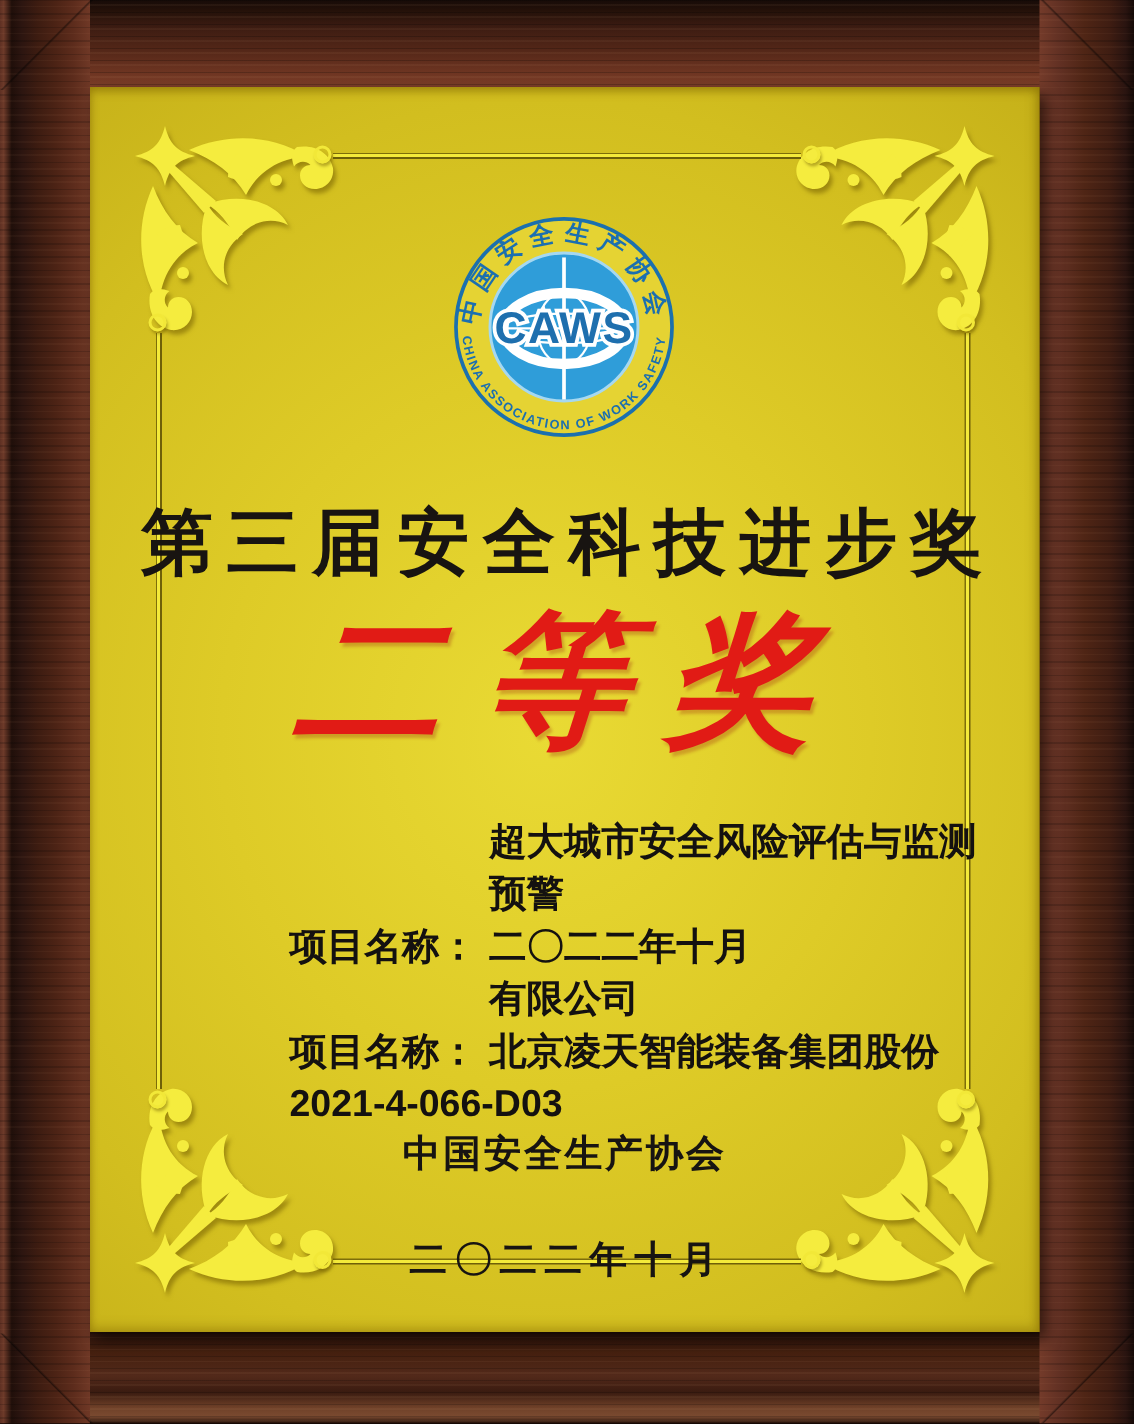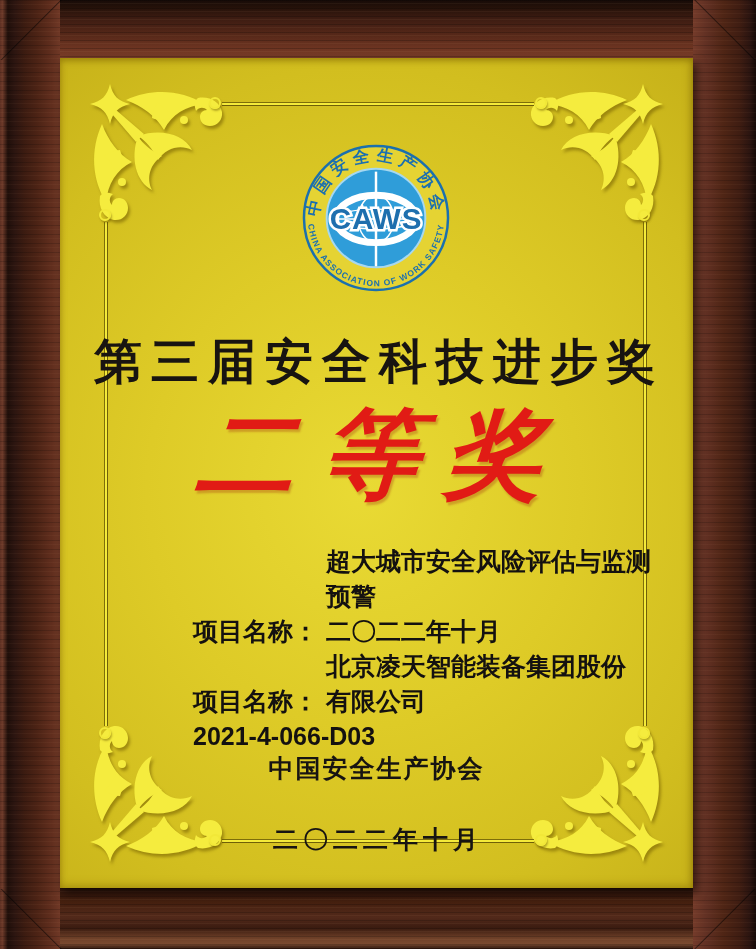--- a/index.html
+++ b/index.html
@@ -181,22 +181,22 @@
       <div class="field">
         <div class="flabel">项目名称：</div>
         <div class="fvalue">
           <span class="vline">超大城市安全风险评估与监测预警</span>
           <span class="vline">二〇二二年十月</span>
         </div>
       </div>
       <div class="field">
         <div class="flabel">项目名称：</div>
         <div class="fvalue">
+          <span class="vline">有限公司</span>
           <span class="vline">北京凌天智能装备集团股份</span>
-          <span class="vline">有限公司</span>
         </div>
       </div>
       <div class="field">
         <div class="fvalue">
           <span class="vline">2021-4-066-D03</span>
         </div>
       </div>
     </div>
 
     <div class="issuer">中国安全生产协会</div>

